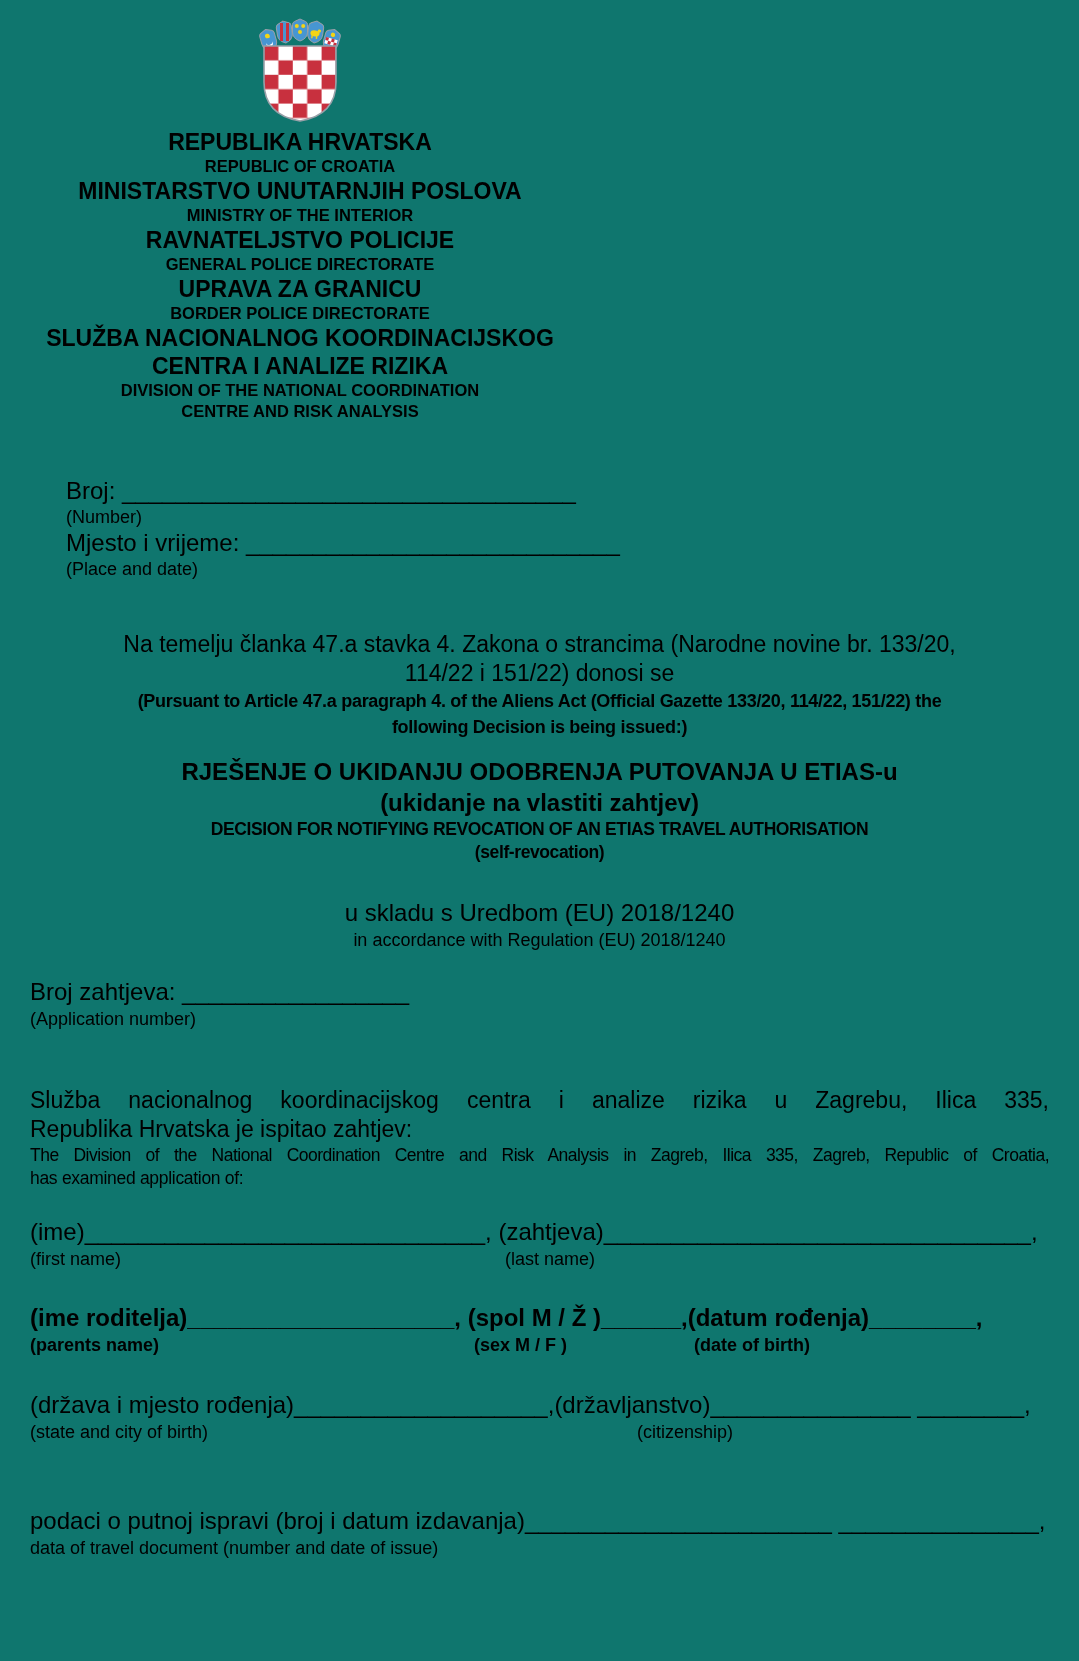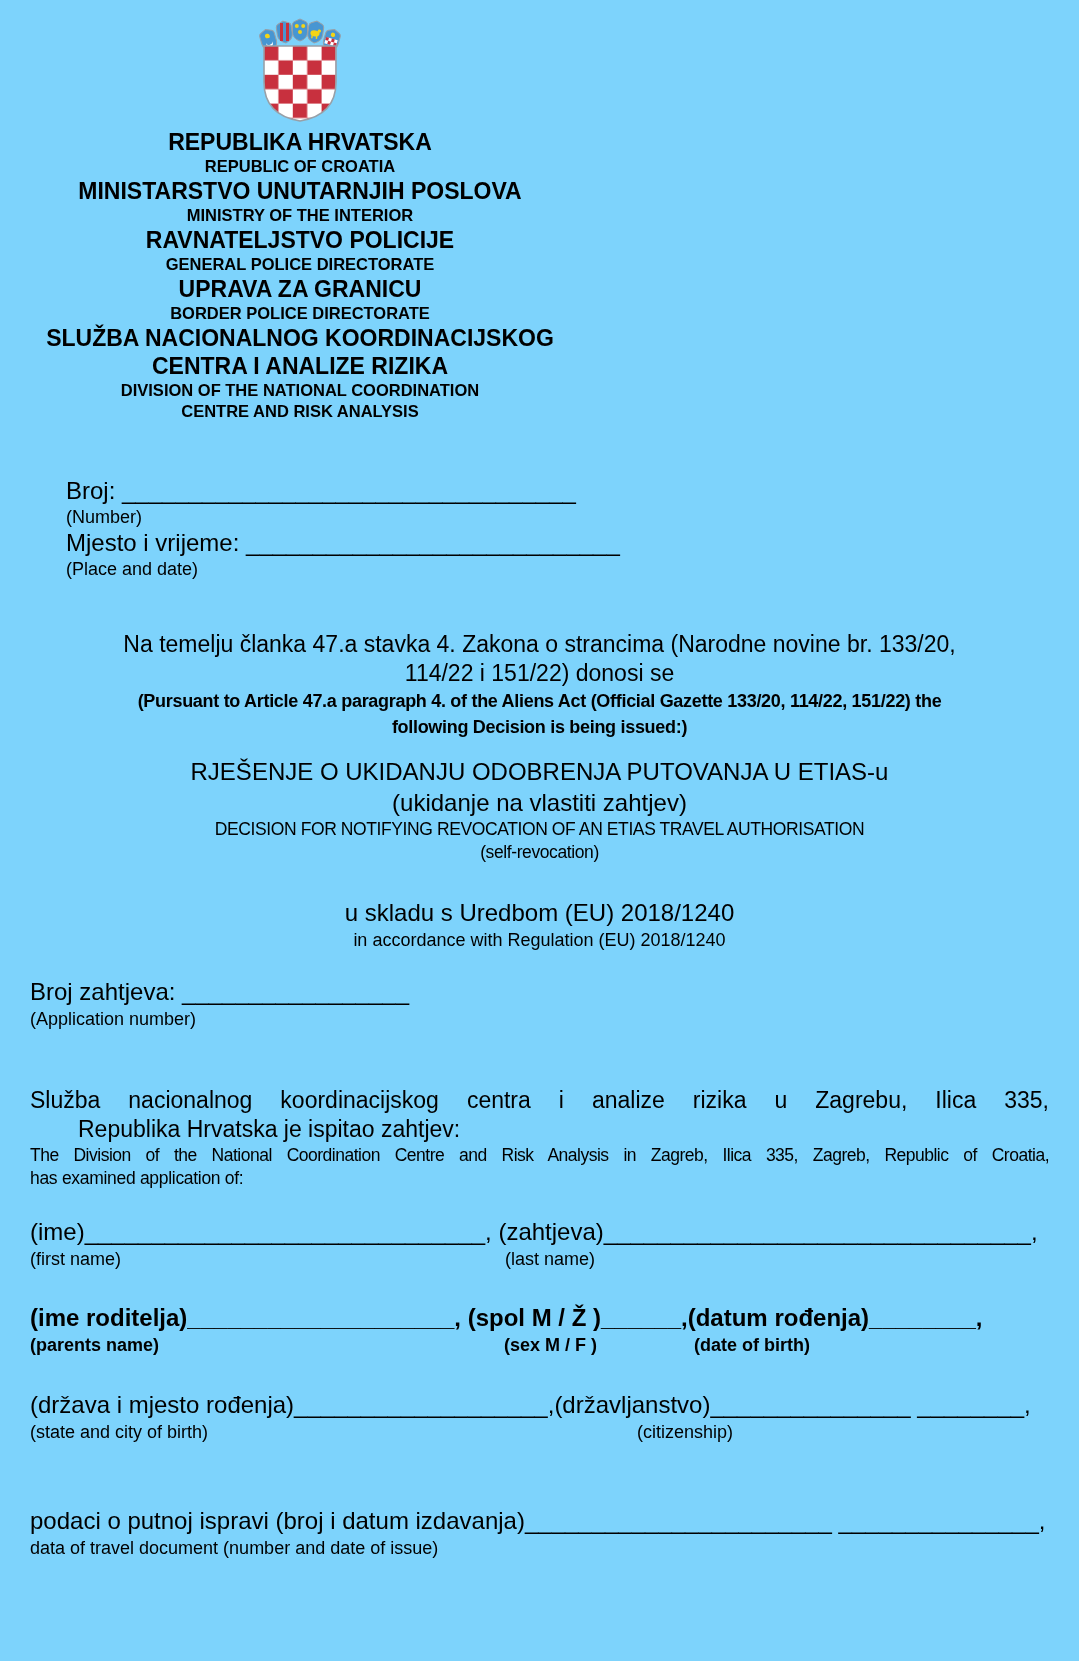--- a/index.html
+++ b/index.html
@@ -1,44 +1,44 @@
 <!DOCTYPE html>
 <html><head>
 <meta charset="utf-8">
 <style>
   html,body { margin:0; padding:0; background:#fff; }
   .page {
-    position:relative; width:1079px; height:1661px; background:#7dd3fc;
+    position:relative; width:1079px; height:1661px; background:#0f766e;
     color:#000; font-family:"Liberation Sans","DejaVu Sans",sans-serif;
     overflow:hidden;
   }
   
   .masthead { width:600px; padding-top:16px; text-align:center; }
   .coa-wrap { width:82px; height:108px; margin:0 auto 4px auto; }
   .m-lg { font-size:23px; line-height:28px; font-weight:bold; }
   .m-sm { font-size:16.5px; line-height:21px; font-weight:bold; }
   
   .content { margin:0 30px 0 30px; }
   .line-lg { font-size:24px; line-height:30px; white-space:nowrap; }
   .cap { font-size:18px; line-height:22px; }
   .ref { margin-top:54px;margin-left:36px; }
   .legal { margin-top:50px; text-align:center; }
   .legal-hr { font-size:23px; line-height:29px; }
   .legal-en { font-size:18px; line-height:26px; font-weight:bold; letter-spacing:-0.3px; }
-  .doc-title { margin-top:16px; text-align:center; font-weight:normal; }
+  .doc-title { margin-top:16px; text-align:center; font-weight:bold; }
   .t-hr { font-size:24px; line-height:31px; }
   .t-en { font-size:17.5px; line-height:23px; letter-spacing:-0.4px; }
   .reg { margin-top:34px; text-align:center; }
   .reg-hr { font-size:24px; line-height:30px; }
   .reg-en { font-size:18px; line-height:24px; }
   .app { margin-top:24px; }
   .app .line-lg { line-height:32px; }
   .exam { margin-top:56px; }
   .exam-hr1 { font-size:23px; line-height:29px; text-align:justify; text-align-last:justify; }
-  .exam-hr2 { font-size:23px; line-height:29px;margin-left:48px; }
+  .exam-hr2 { font-size:23px; line-height:29px; }
   .exam-en1 { font-size:17.5px; line-height:23px; letter-spacing:-0.5px; text-align:justify; text-align-last:justify; white-space:nowrap; }
   .exam-en2 { font-size:17.5px; line-height:23px; letter-spacing:-0.3px; }
   .frow .line-lg { line-height:32px; }
   .frow1 { margin-top:26px; }
   .frow2 { margin-top:32px;font-weight:bold; }
   .frow3 { margin-top:33px; }
   .frow4 { margin-top:62px; }
   .cap-row { position:relative; height:22px; font-size:18px; line-height:22px; }
   .cap-row span { position:absolute; top:0; white-space:nowrap; }
 </style>
@@ -156,21 +156,21 @@
       <div class="cap-row">
         <span style="left:0">(first name)</span>
         <span style="left:475px">(last name)</span>
       </div>
     </div>
 
     <div class="frow frow2">
       <div class="line-lg">(ime roditelja)____________________, (spol M / Ž )______,(datum rođenja)________,</div>
       <div class="cap-row">
         <span style="left:0">(parents name)</span>
-        <span style="left:474px">(sex M / F )</span>
+        <span style="left:444px">(sex M / F )</span>
         <span style="left:664px">(date of birth)</span>
       </div>
     </div>
 
     <div class="frow frow3">
       <div class="line-lg">(država i mjesto rođenja)___________________,(državljanstvo)_______________ ________,</div>
       <div class="cap-row">
         <span style="left:0">(state and city of birth)</span>
         <span style="left:607px">(citizenship)</span>
       </div>

